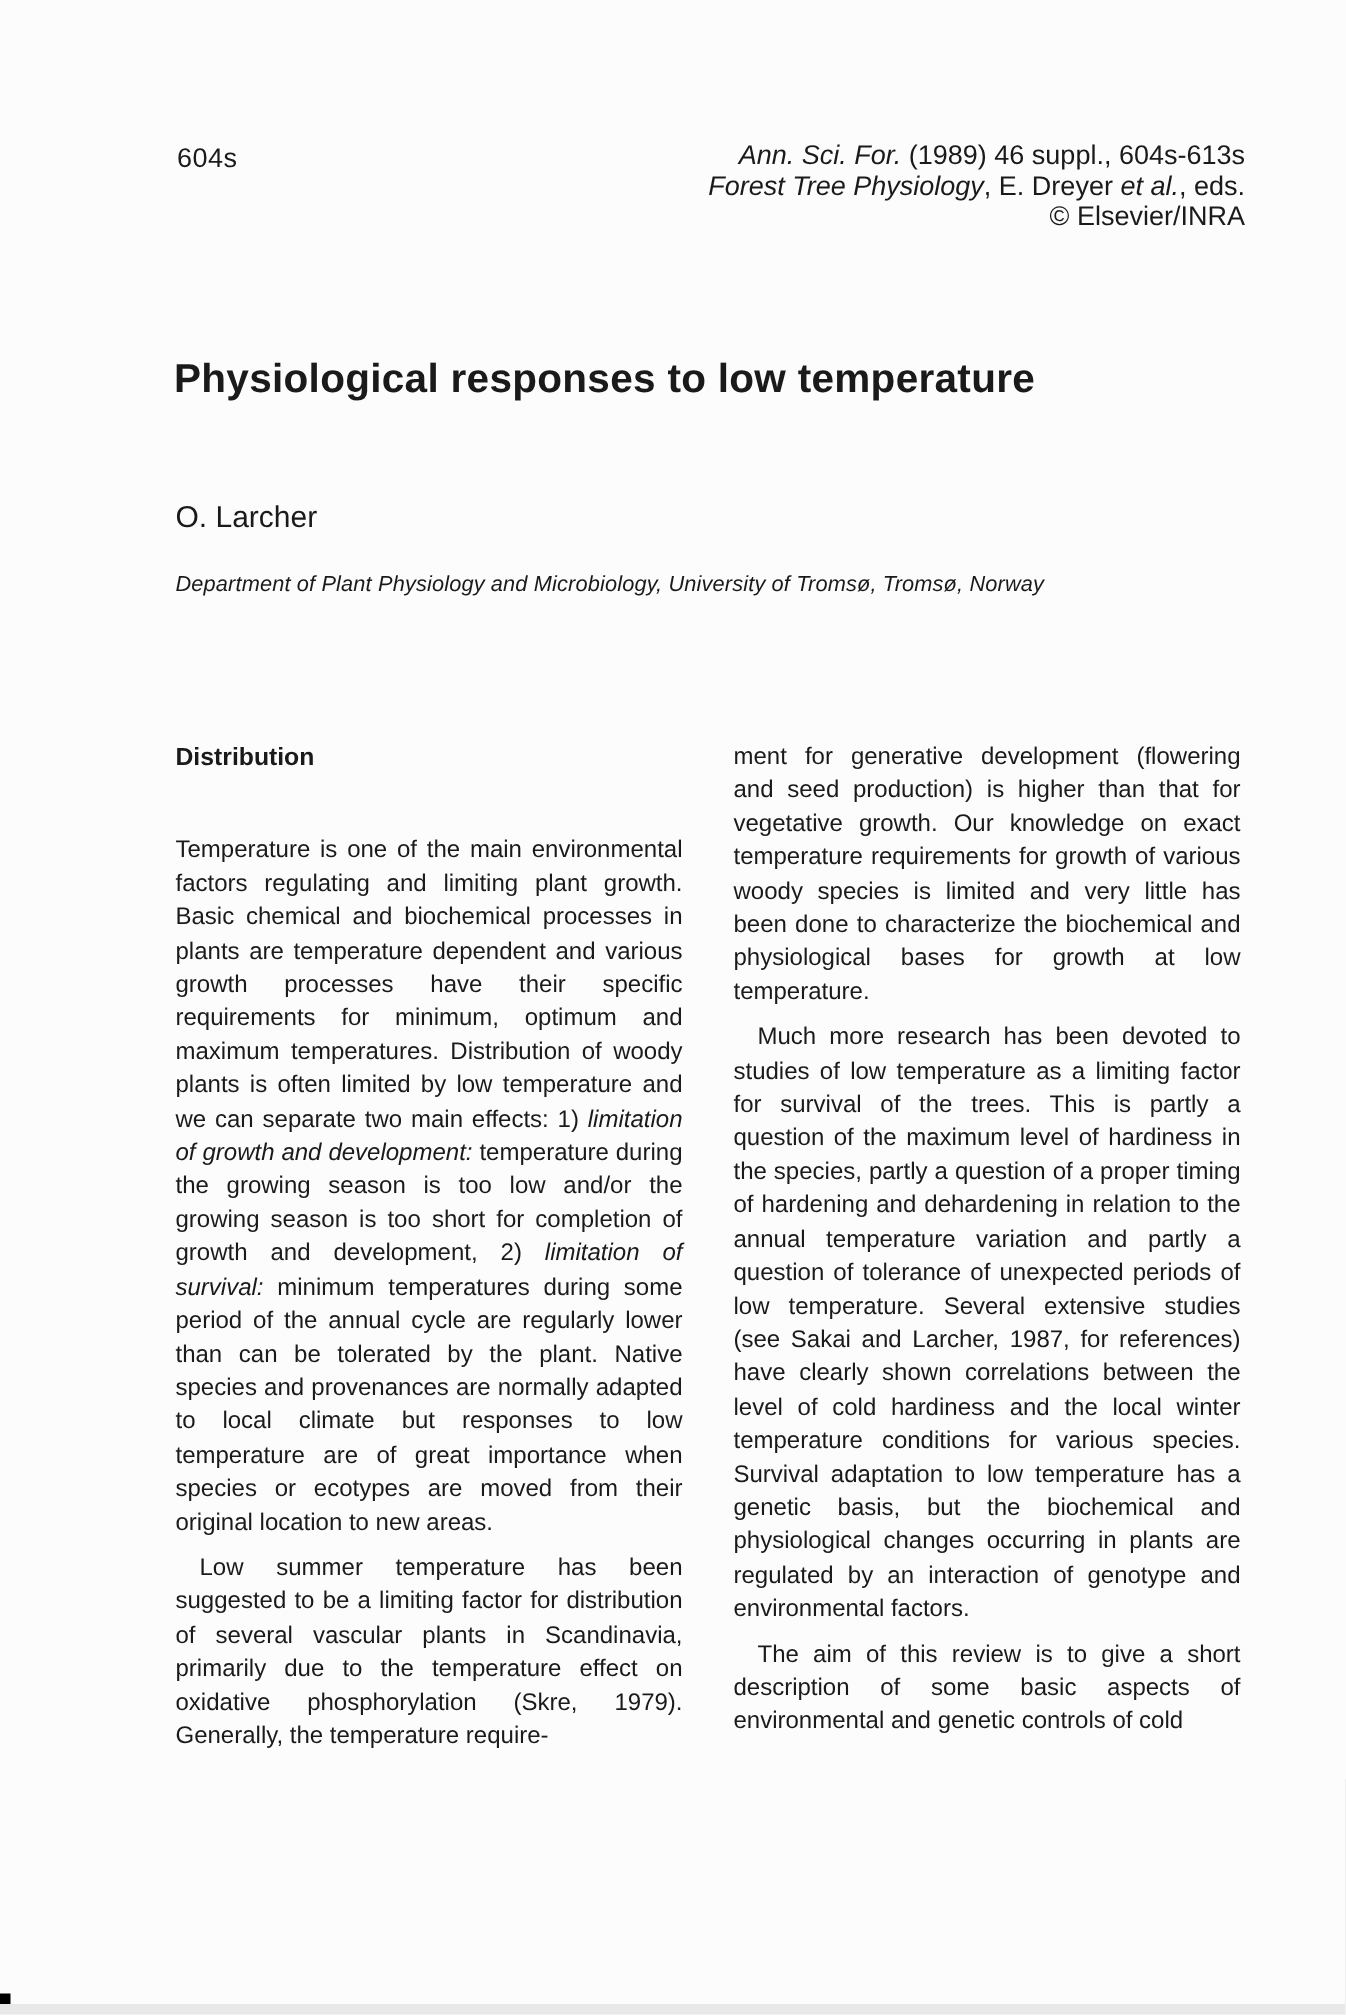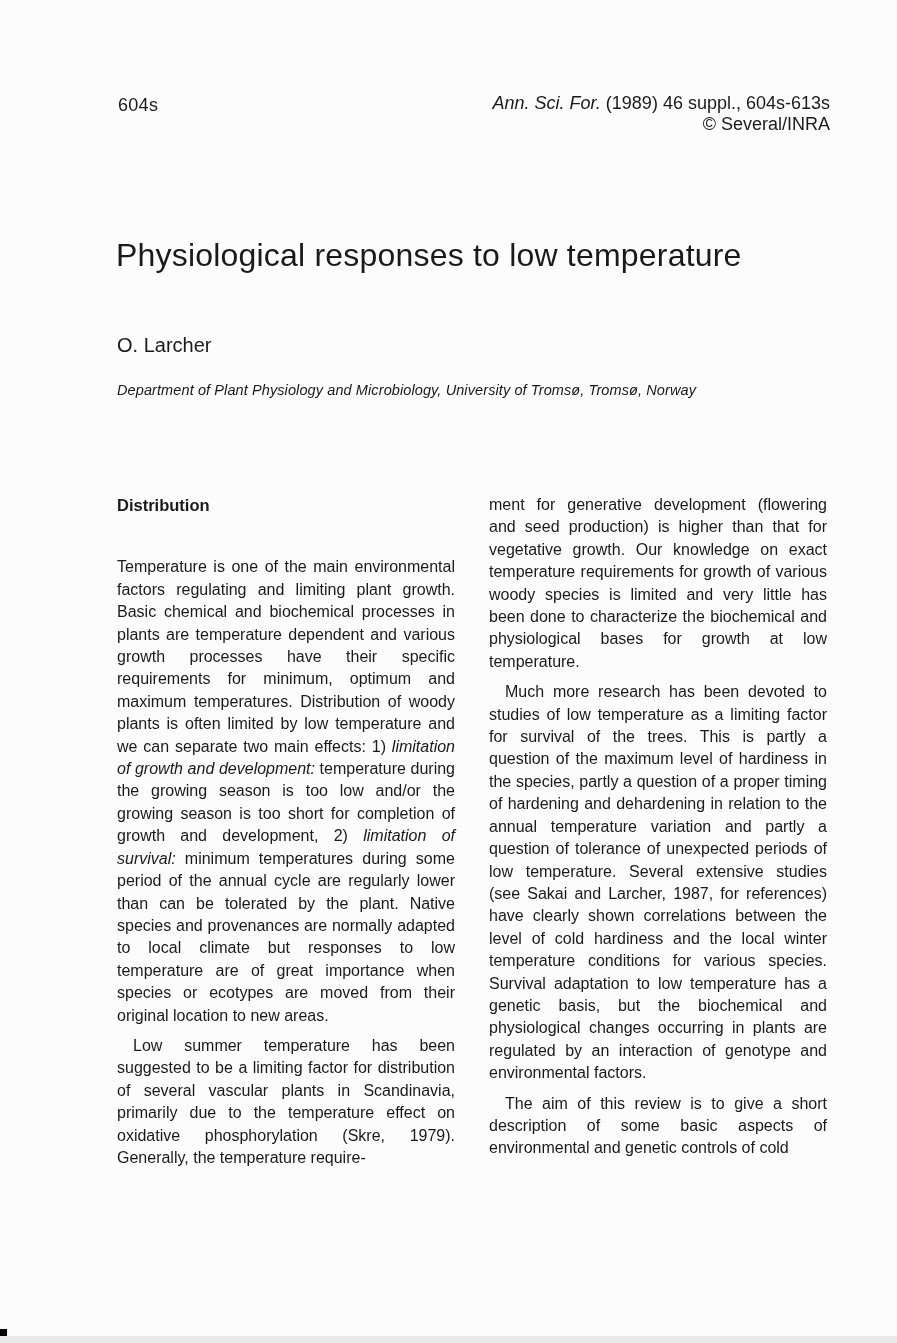--- a/index.html
+++ b/index.html
@@ -29,22 +29,22 @@
   .citation{
     position:absolute;
     right:67px; top:93px;
     text-align:right;
     font-size:18px;
     line-height:20.5px;
   }
   .article-title{
     position:absolute;
     left:116px; top:237px;
-    font-size:32px;
-    font-weight:400;
+    font-size:27px;
+    font-weight:700;
     letter-spacing:0.2px;
   }
   .author{
     position:absolute;
     left:117px; top:334px;
     font-size:20px;
   }
   .affiliation{
     position:absolute;
     left:117px; top:382px;
@@ -79,21 +79,22 @@
 </style>
 </head>
 <body>
 
 <div class="page">
 
   <div class="page-number">604s</div>
 
   <div class="citation">
     <div><span class="it">Ann. Sci. For.</span><span> (1989) 46 suppl., 604s-613s</span></div>
-    <div><span>© Several/INRA</span></div>
+    <div><span class="it">Forest Tree Physiology</span><span>, E. Dreyer </span><span class="it">et al.</span><span>, eds.</span></div>
+    <div><span>© Elsevier/INRA</span></div>
   </div>
 
   <h1 class="article-title">Physiological responses to low temperature</h1>
 
   <div class="author">O. Larcher</div>
 
   <div class="affiliation">Department of Plant Physiology and Microbiology, University of Tromsø, Tromsø, Norway</div>
 
   <div class="column column-left">
     <h2 class="section-heading">Distribution</h2>

